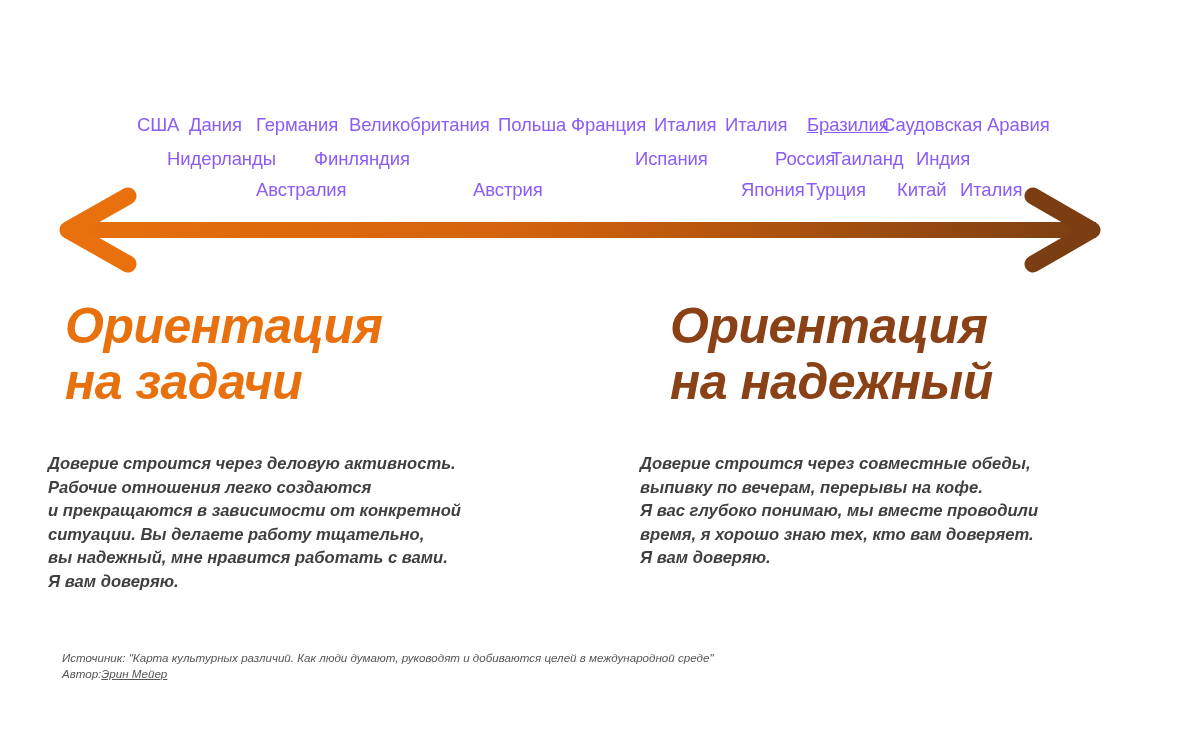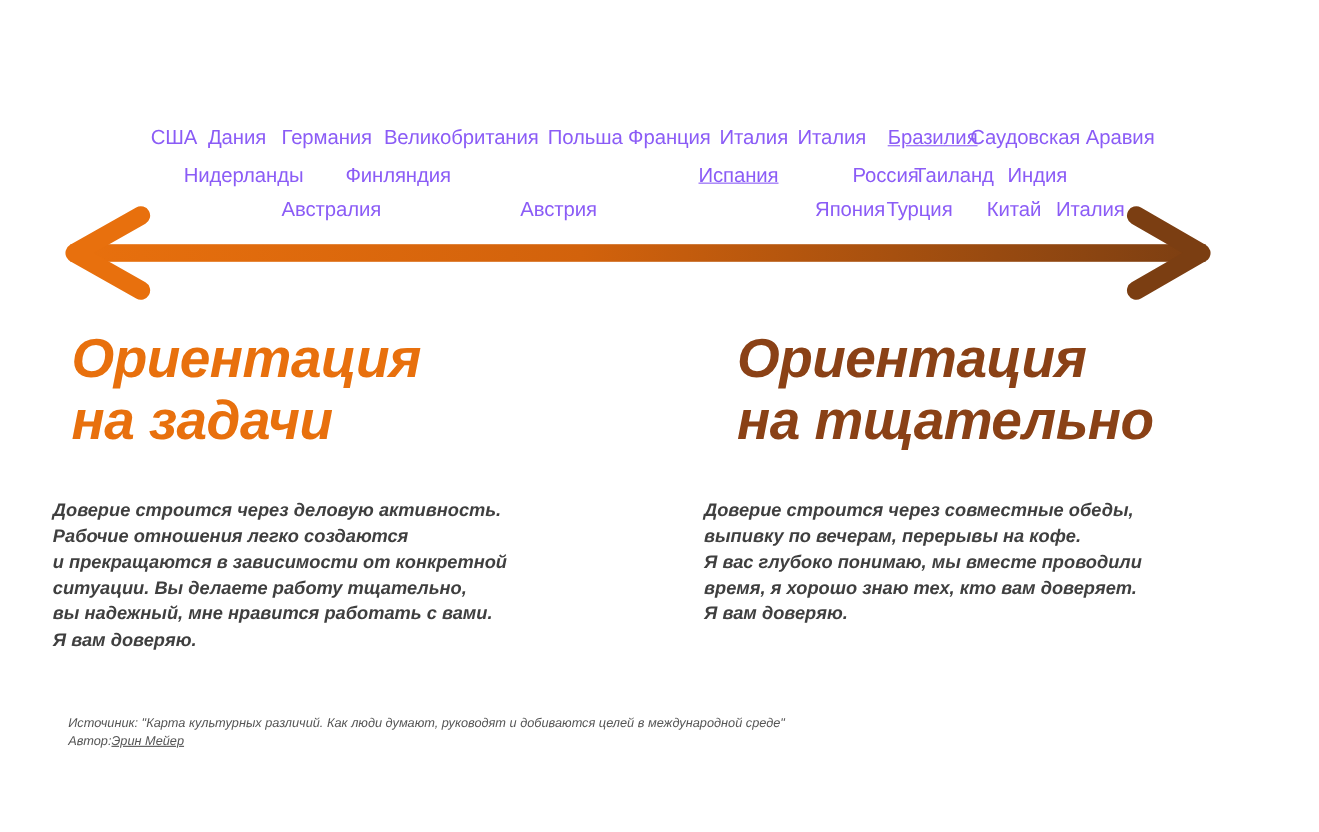--- a/index.html
+++ b/index.html
@@ -130,21 +130,21 @@
         <span class="country" style="left: 498px;">Польша</span>
         <span class="country" style="left: 571px;">Франция</span>
         <span class="country" style="left: 654px;">Италия</span>
         <span class="country" style="left: 725px;">Италия</span>
         <span class="country" style="left: 807px; text-decoration: underline;">Бразилия</span>
         <span class="country" style="left: 882px;">Саудовская Аравия</span>
       </div>
     <div class="country-row row2">
         <span class="country" style="left: 167px;">Нидерланды</span>
         <span class="country" style="left: 314px;">Финляндия</span>
-        <span class="country" style="left: 635px; text-decoration: underline;">Испания</span>
+        <span class="country" style="left: 635px;">Испания</span>
         <span class="country" style="left: 775px;">Россия</span>
         <span class="country" style="left: 831px;">Таиланд</span>
         <span class="country" style="left: 916px;">Индия</span>
       </div>
     <div class="country-row row3">
         <span class="country" style="left: 256px;">Австралия</span>
         <span class="country" style="left: 473px;">Австрия</span>
         <span class="country" style="left: 741px;">Япония</span>
         <span class="country" style="left: 806px;">Турция</span>
         <span class="country" style="left: 897px;">Китай</span>
@@ -170,21 +170,21 @@
     </svg>
   </div>
 
   <div class="headline headline-left">
     <span class="ln">Ориентация</span>
     <span class="ln">на задачи</span>
   </div>
 
   <div class="headline headline-right">
     <span class="ln">Ориентация</span>
-    <span class="ln">на тщательно</span>
+    <span class="ln">на надежный</span>
   </div>
 
   <div class="body-text body-left">
       <span class="ln">Доверие строится через деловую активность.</span>
       <span class="ln">Рабочие отношения легко создаются</span>
       <span class="ln">и прекращаются в зависимости от конкретной</span>
       <span class="ln">ситуации. Вы делаете работу тщательно,</span>
       <span class="ln">вы надежный, мне нравится работать с вами.</span>
       <span class="ln">Я вам доверяю.</span>
     </div>

